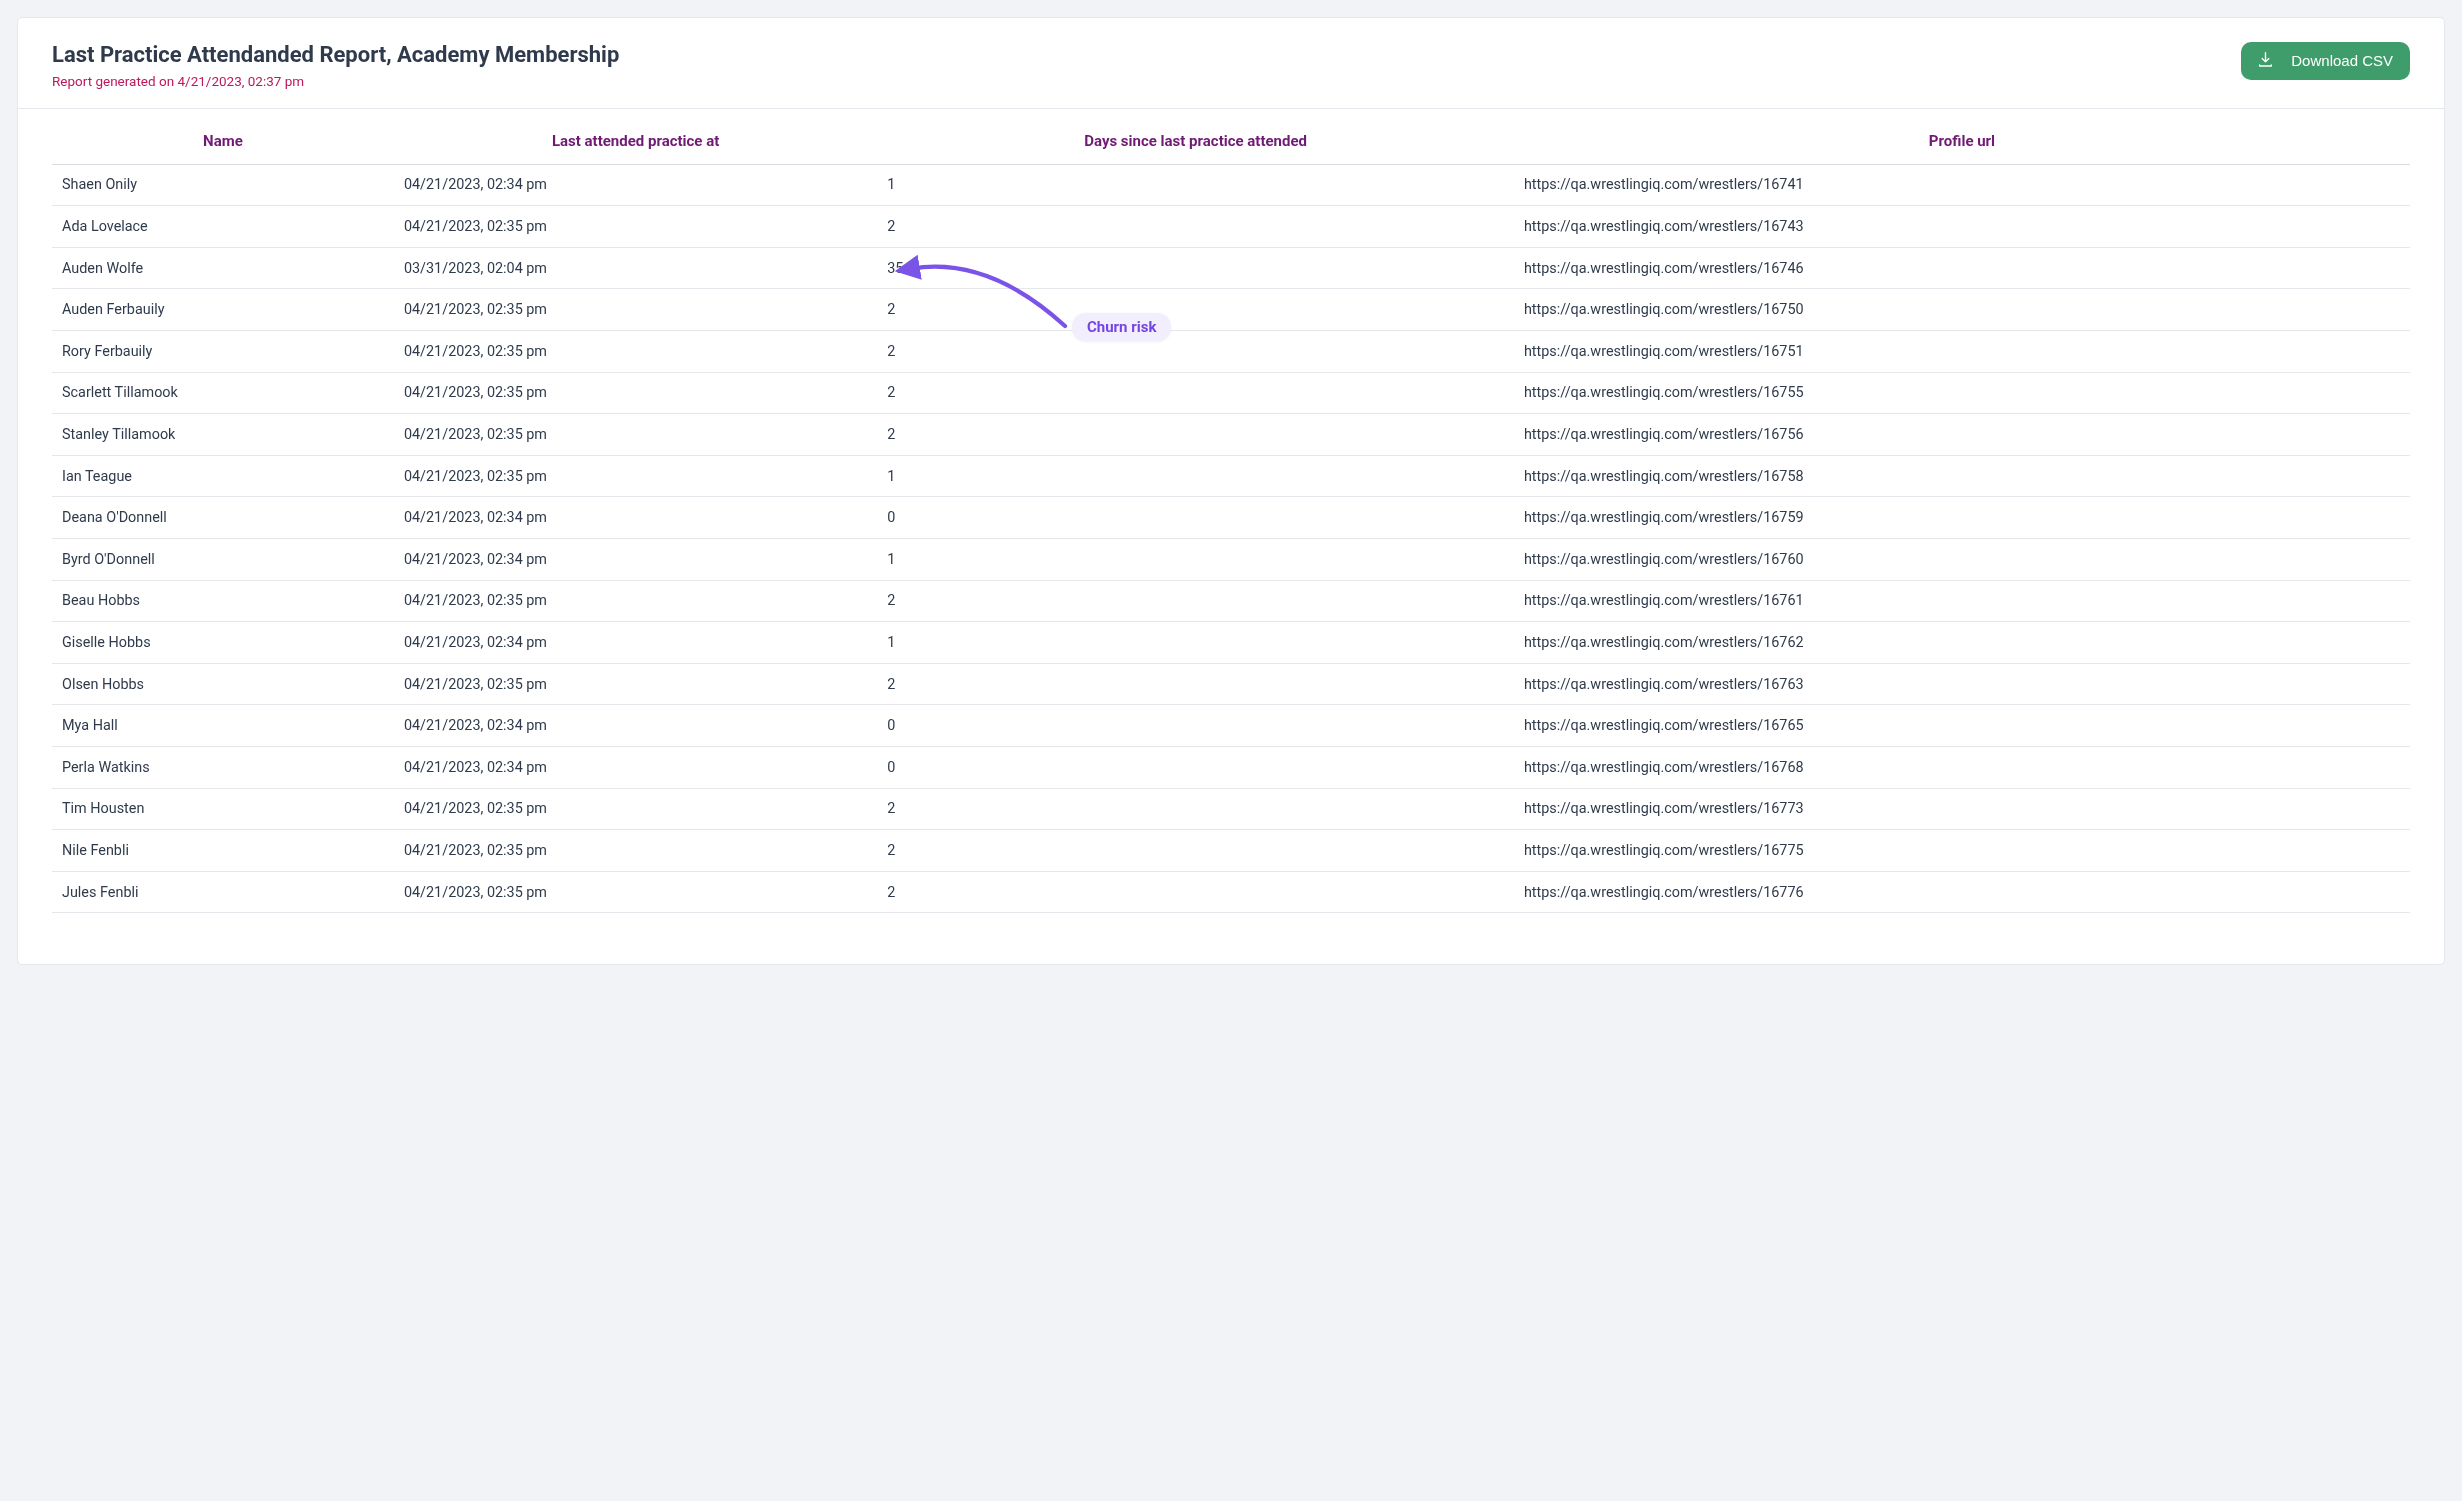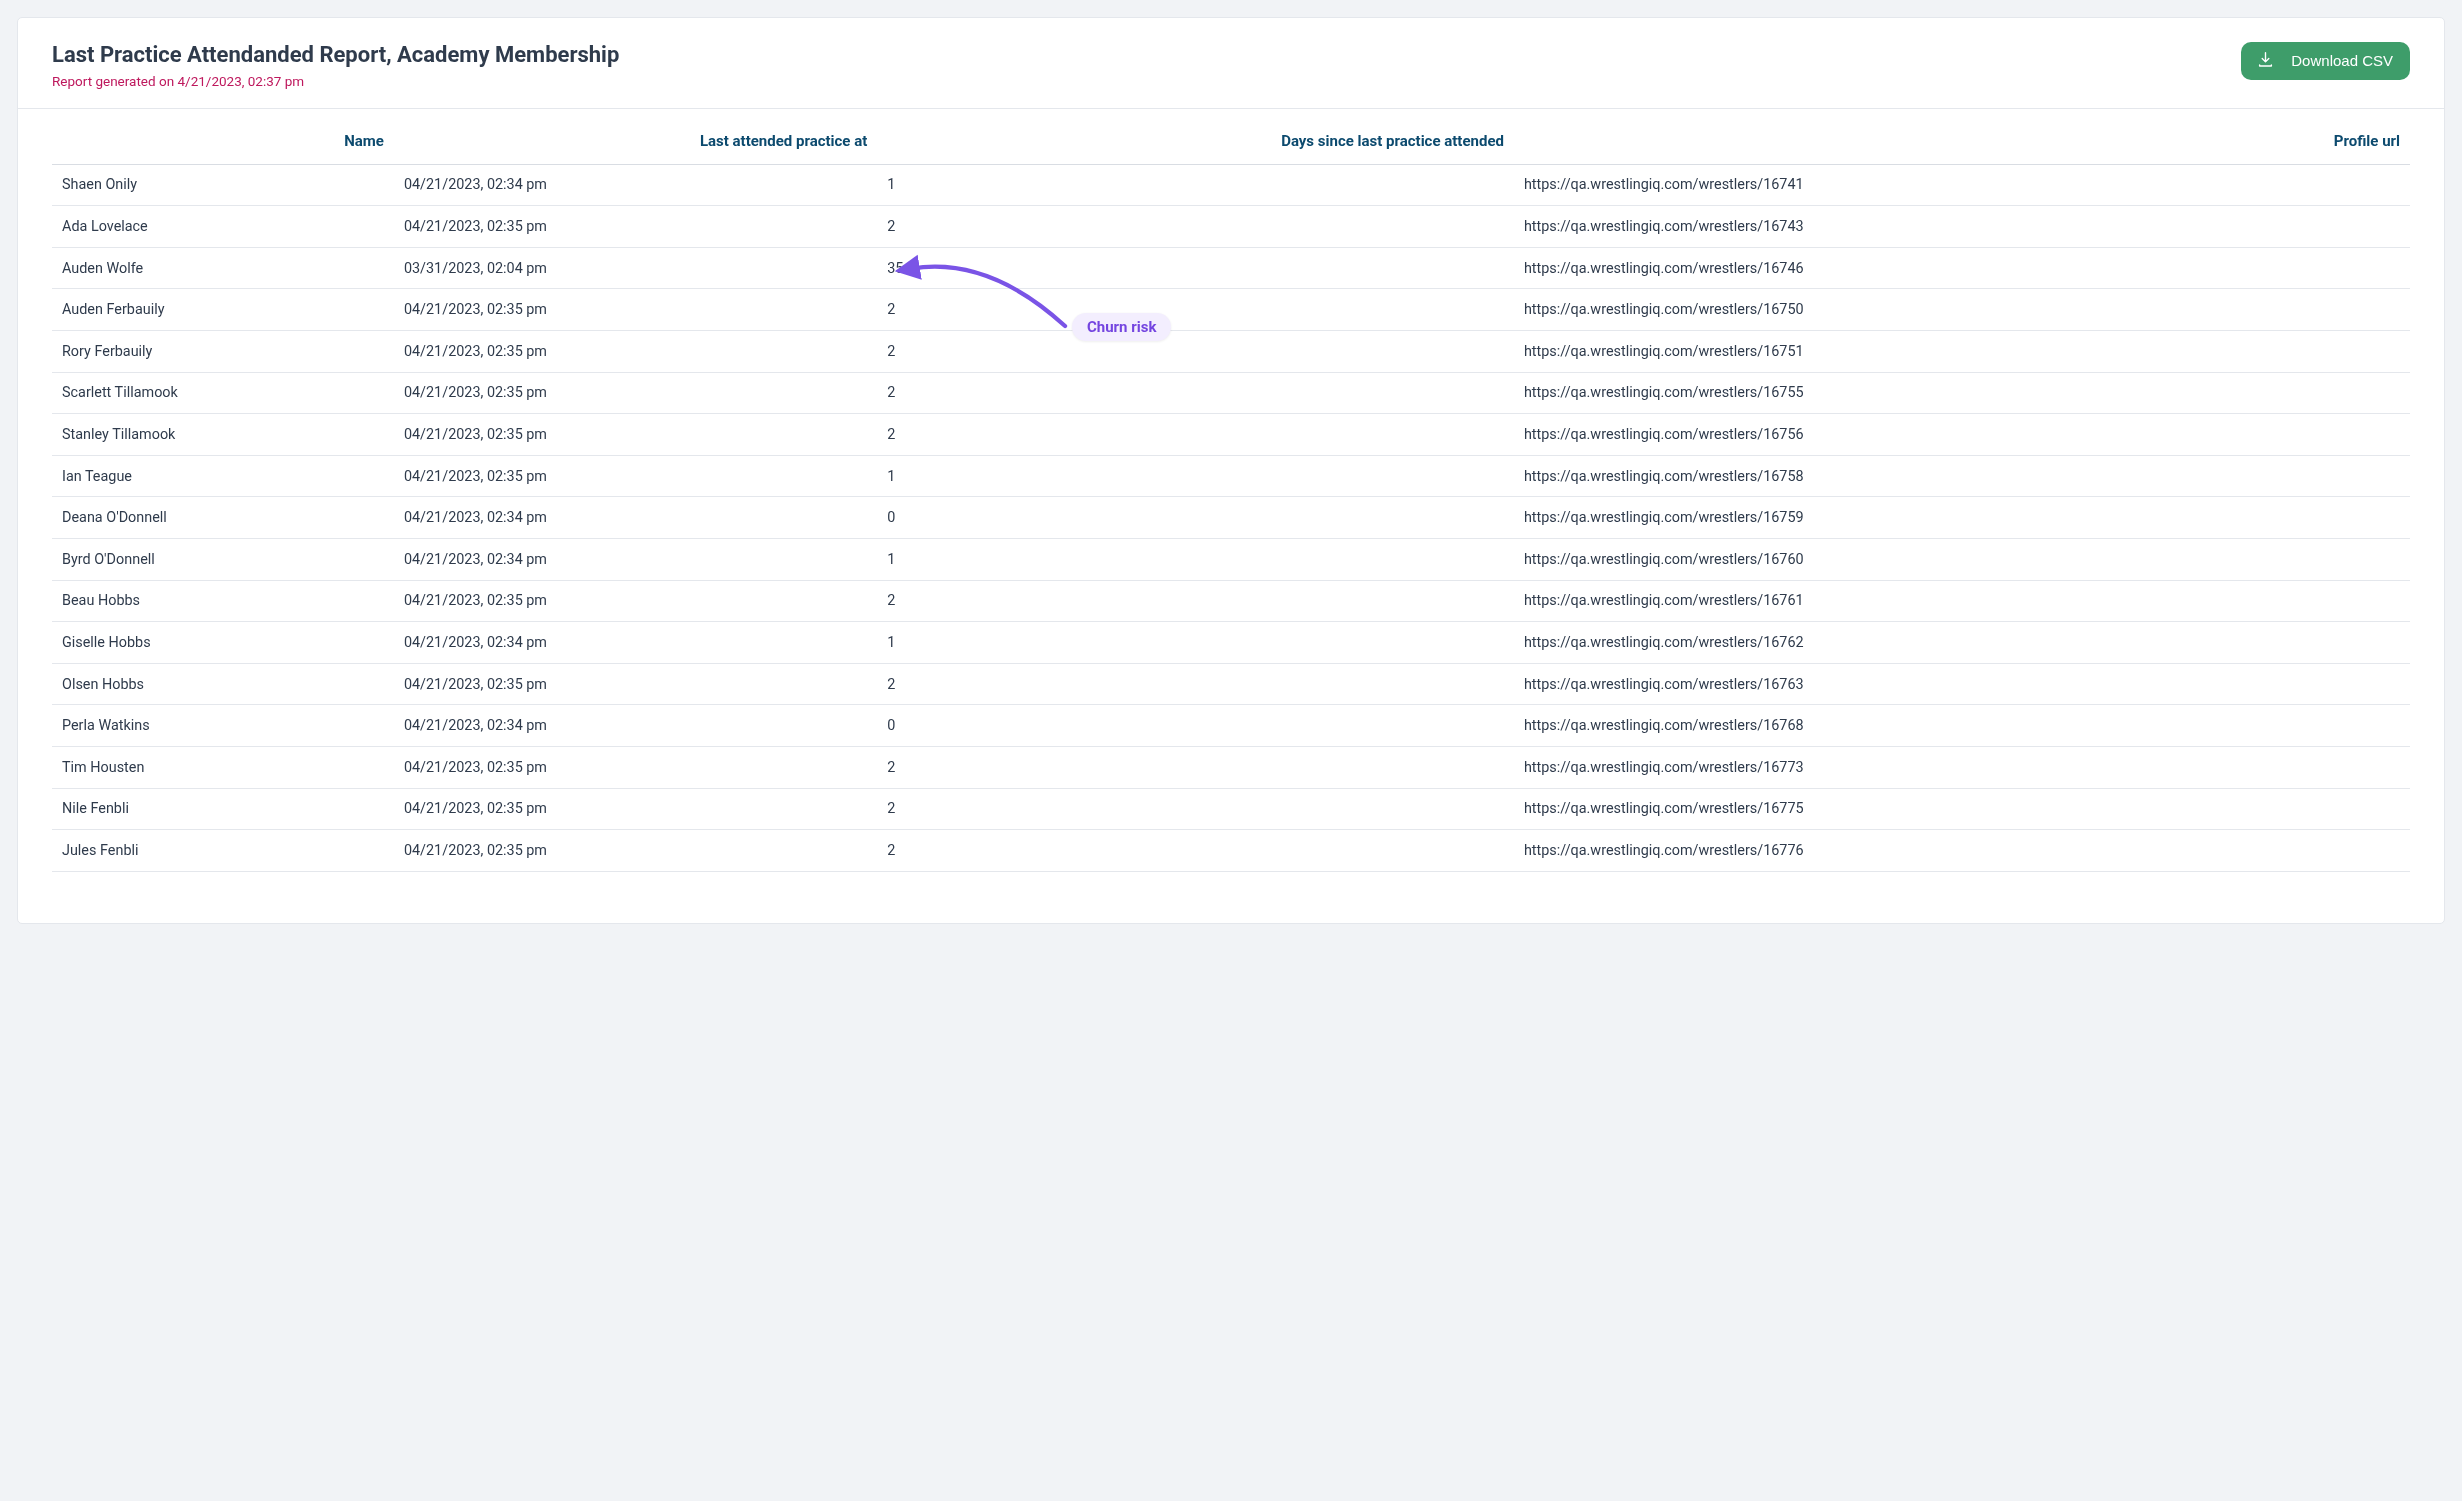--- a/index.html
+++ b/index.html
@@ -55,24 +55,24 @@
   table {
     width: 100%;
     border-collapse: collapse;
     table-layout: fixed;
   }
   col.c-name { width: 14.5%; }
   col.c-last { width: 20.5%; }
   col.c-days { width: 27%; }
   col.c-url  { width: 38%; }
   thead th {
-    text-align: right;
+    text-align: center;
     font-size: 15px;
     font-weight: 700;
-    color: #0c4a6e;
+    color: #701a75;
     padding: 23.6px 10px 13.5px 10px;
     border-bottom: 1.7px solid #d9dde3;
   }
   tbody td {
     font-size: 14.4px;
     color: #2f3b4c;
     padding: 11.8px 10px;
     border-bottom: 0.8px solid #e4e7ec;
     white-space: nowrap;
     overflow: hidden;
@@ -208,20 +208,26 @@
             <td>1</td>
             <td>https://qa.wrestlingiq.com/wrestlers/16762</td>
           </tr>
           <tr>
             <td>Olsen Hobbs</td>
             <td>04/21/2023, 02:35 pm</td>
             <td>2</td>
             <td>https://qa.wrestlingiq.com/wrestlers/16763</td>
           </tr>
           <tr>
+            <td>Mya Hall</td>
+            <td>04/21/2023, 02:34 pm</td>
+            <td>0</td>
+            <td>https://qa.wrestlingiq.com/wrestlers/16765</td>
+          </tr>
+          <tr>
             <td>Perla Watkins</td>
             <td>04/21/2023, 02:34 pm</td>
             <td>0</td>
             <td>https://qa.wrestlingiq.com/wrestlers/16768</td>
           </tr>
           <tr>
             <td>Tim Housten</td>
             <td>04/21/2023, 02:35 pm</td>
             <td>2</td>
             <td>https://qa.wrestlingiq.com/wrestlers/16773</td>

